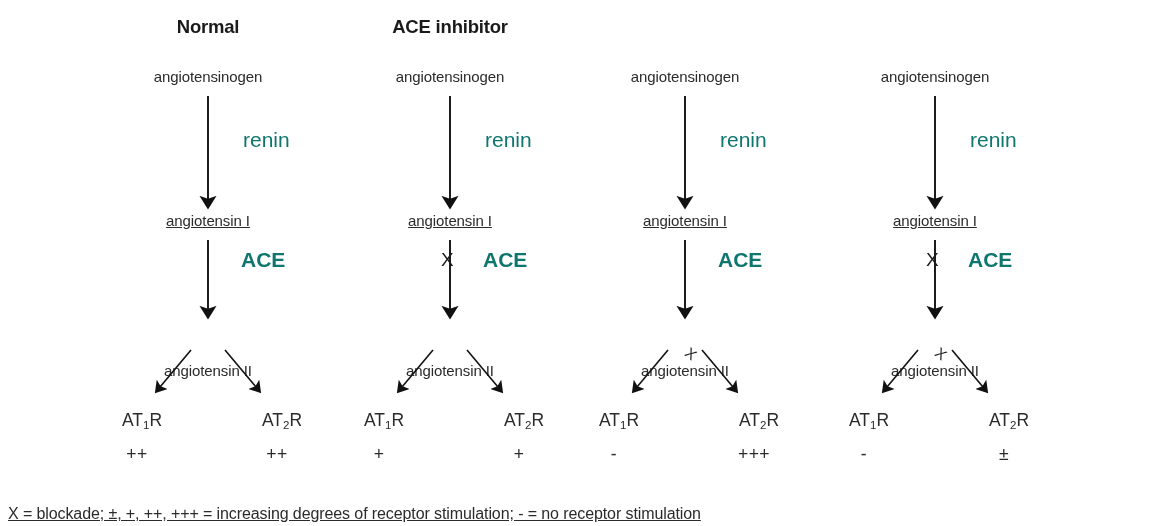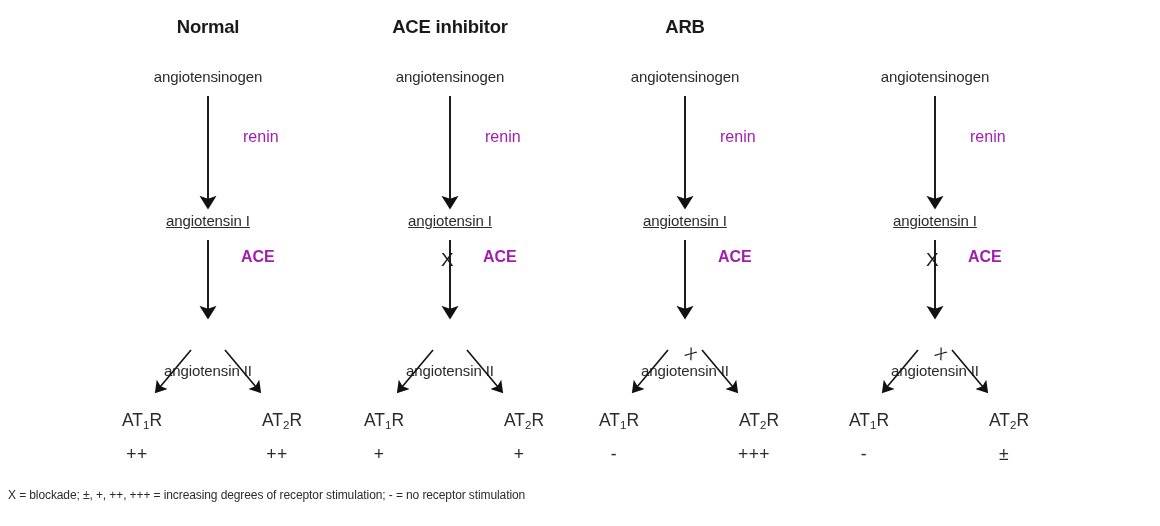--- a/index.html
+++ b/index.html
@@ -84,22 +84,22 @@
     text-align: center;
     font-size: 17.5px;
     color: #2b2b2b;
     letter-spacing: 0.5px;
     white-space: nowrap;
   }
   .scell-left  { left: 14px; }
   .scell-right { left: 154px; }
   .edge-label {
     position: absolute;
-    font-size: 16px;
-    color: #a21caf;
+    font-size: 21px;
+    color: #0f766e;
     white-space: nowrap;
     text-align: right;
   }
   .renin-label { left: 180px; top: 128px; }
   .ace-label   { left: 178px; top: 248px; font-weight: bold; }
   svg.arrows {
     position: absolute;
     left: 0;
     top: 0;
     width: 290px;
@@ -122,25 +122,26 @@
   .blockade-at1 {
     left: 146px;
     top: 346px;
     font-size: 15px;
     transform: rotate(38deg);
     transform-origin: 50% 50%;
   }
   .footnote {
     position: absolute;
     left: 8px;
-    top: 488px;
-    font-size: 12px;
+    top: 505px;
+    font-size: 16px;
     color: #2b2b2b;
     white-space: nowrap;
     letter-spacing: -0.1px;
+    text-decoration: underline;
   }
 </style>
 </head>
 <body>
 
 <div id="figure">
 
   <div class="col" id="col-0" style="left:63px;">
     <div class="ctr col-title">Normal</div>
     <div class="ctr node node-agn">angiotensinogen</div>
@@ -192,21 +193,20 @@
       <div class="rcell rcell-left"><span>AT</span><sub>1</sub><span>R</span></div>
       <div class="rcell rcell-right"><span>AT</span><sub>2</sub><span>R</span></div>
     </div>
     <div class="score-row">
       <div class="scell scell-left">+</div>
       <div class="scell scell-right">+</div>
     </div>
   </div>
 
   <div class="col" id="col-2" style="left:540px;">
-    <div class="ctr col-title">ARB</div>
     <div class="ctr node node-agn">angiotensinogen</div>
     <div class="ctr node node-a1">angiotensin I</div>
     <div class="ctr node node-a2">angiotensin II</div>
     <div class="edge-label renin-label">renin</div>
     <div class="edge-label ace-label">ACE</div>
     <svg class="arrows" viewBox="0 0 290 480">
       <defs>
         <marker id="ah2" markerWidth="9" markerHeight="9" refX="2.2" refY="4.5" orient="auto">
           <path d="M0,0 L7.2,4.5 L0,9 L1.6,4.5 Z" fill="#111111"></path>
         </marker>

